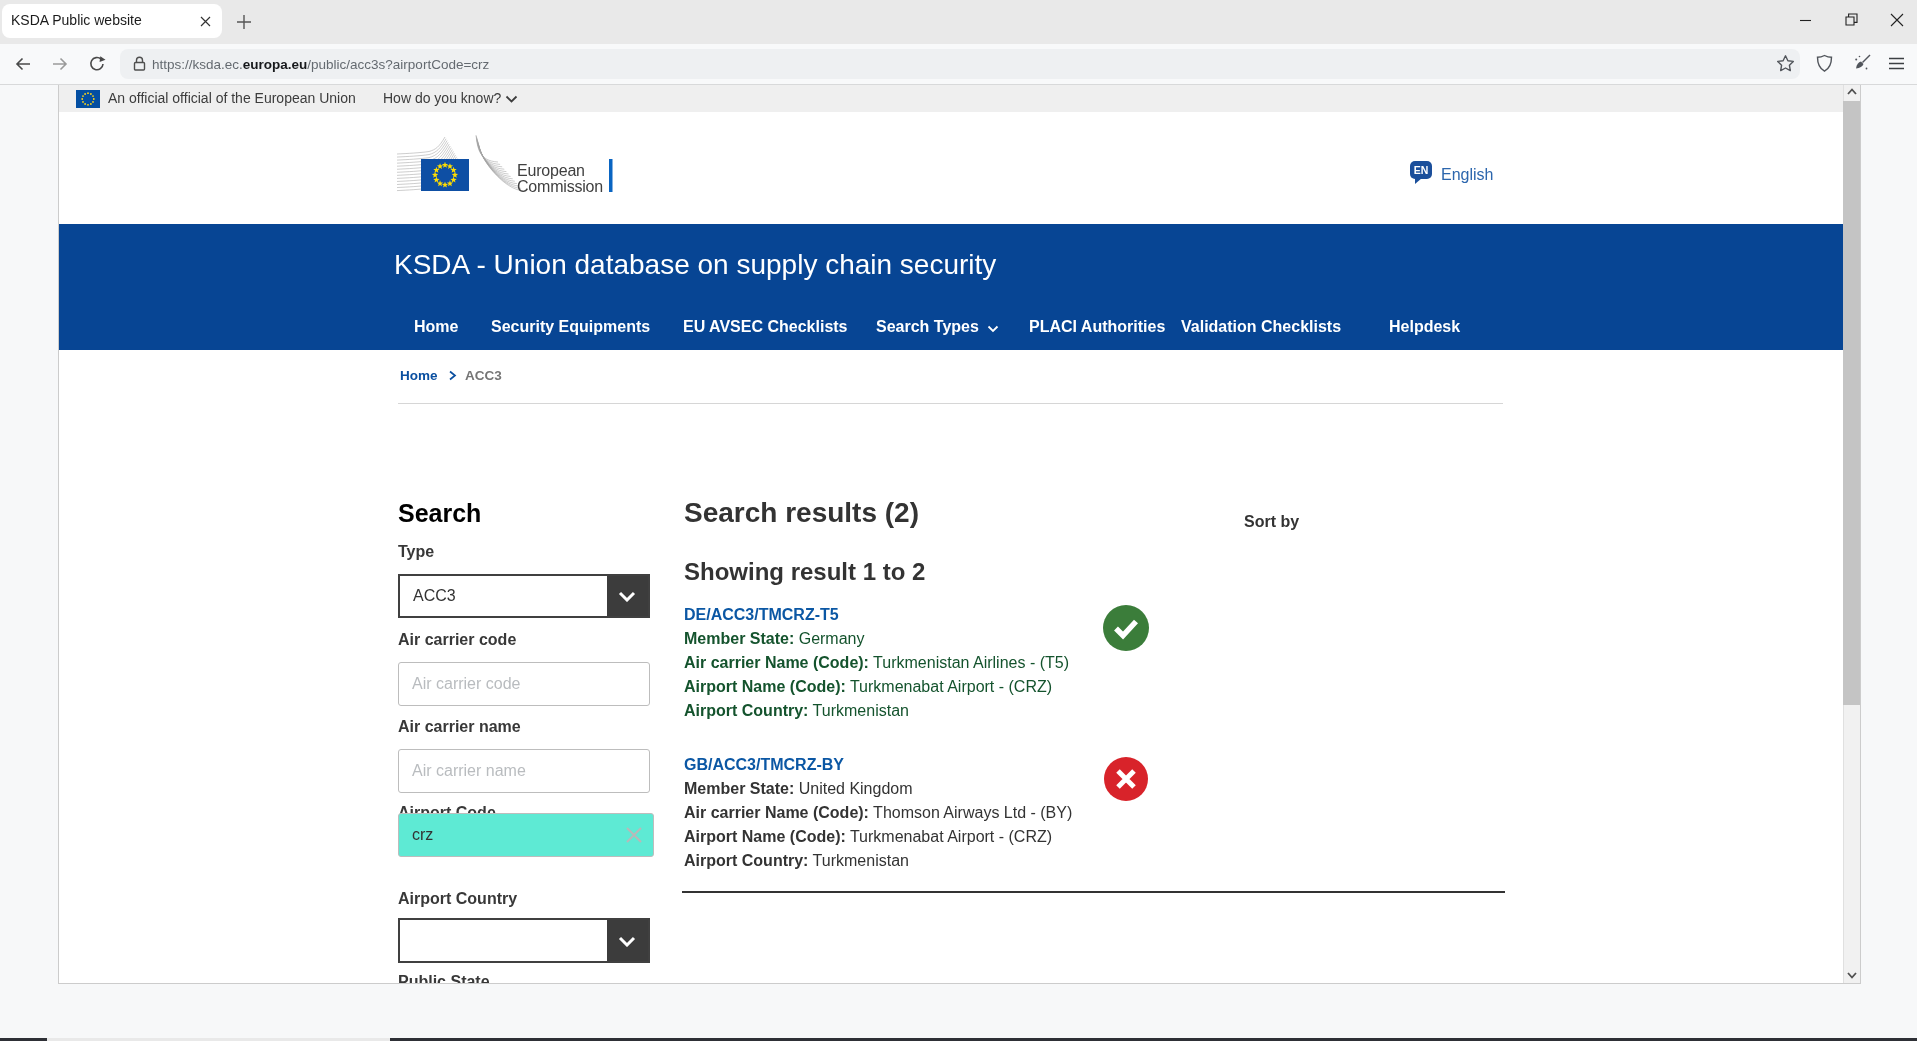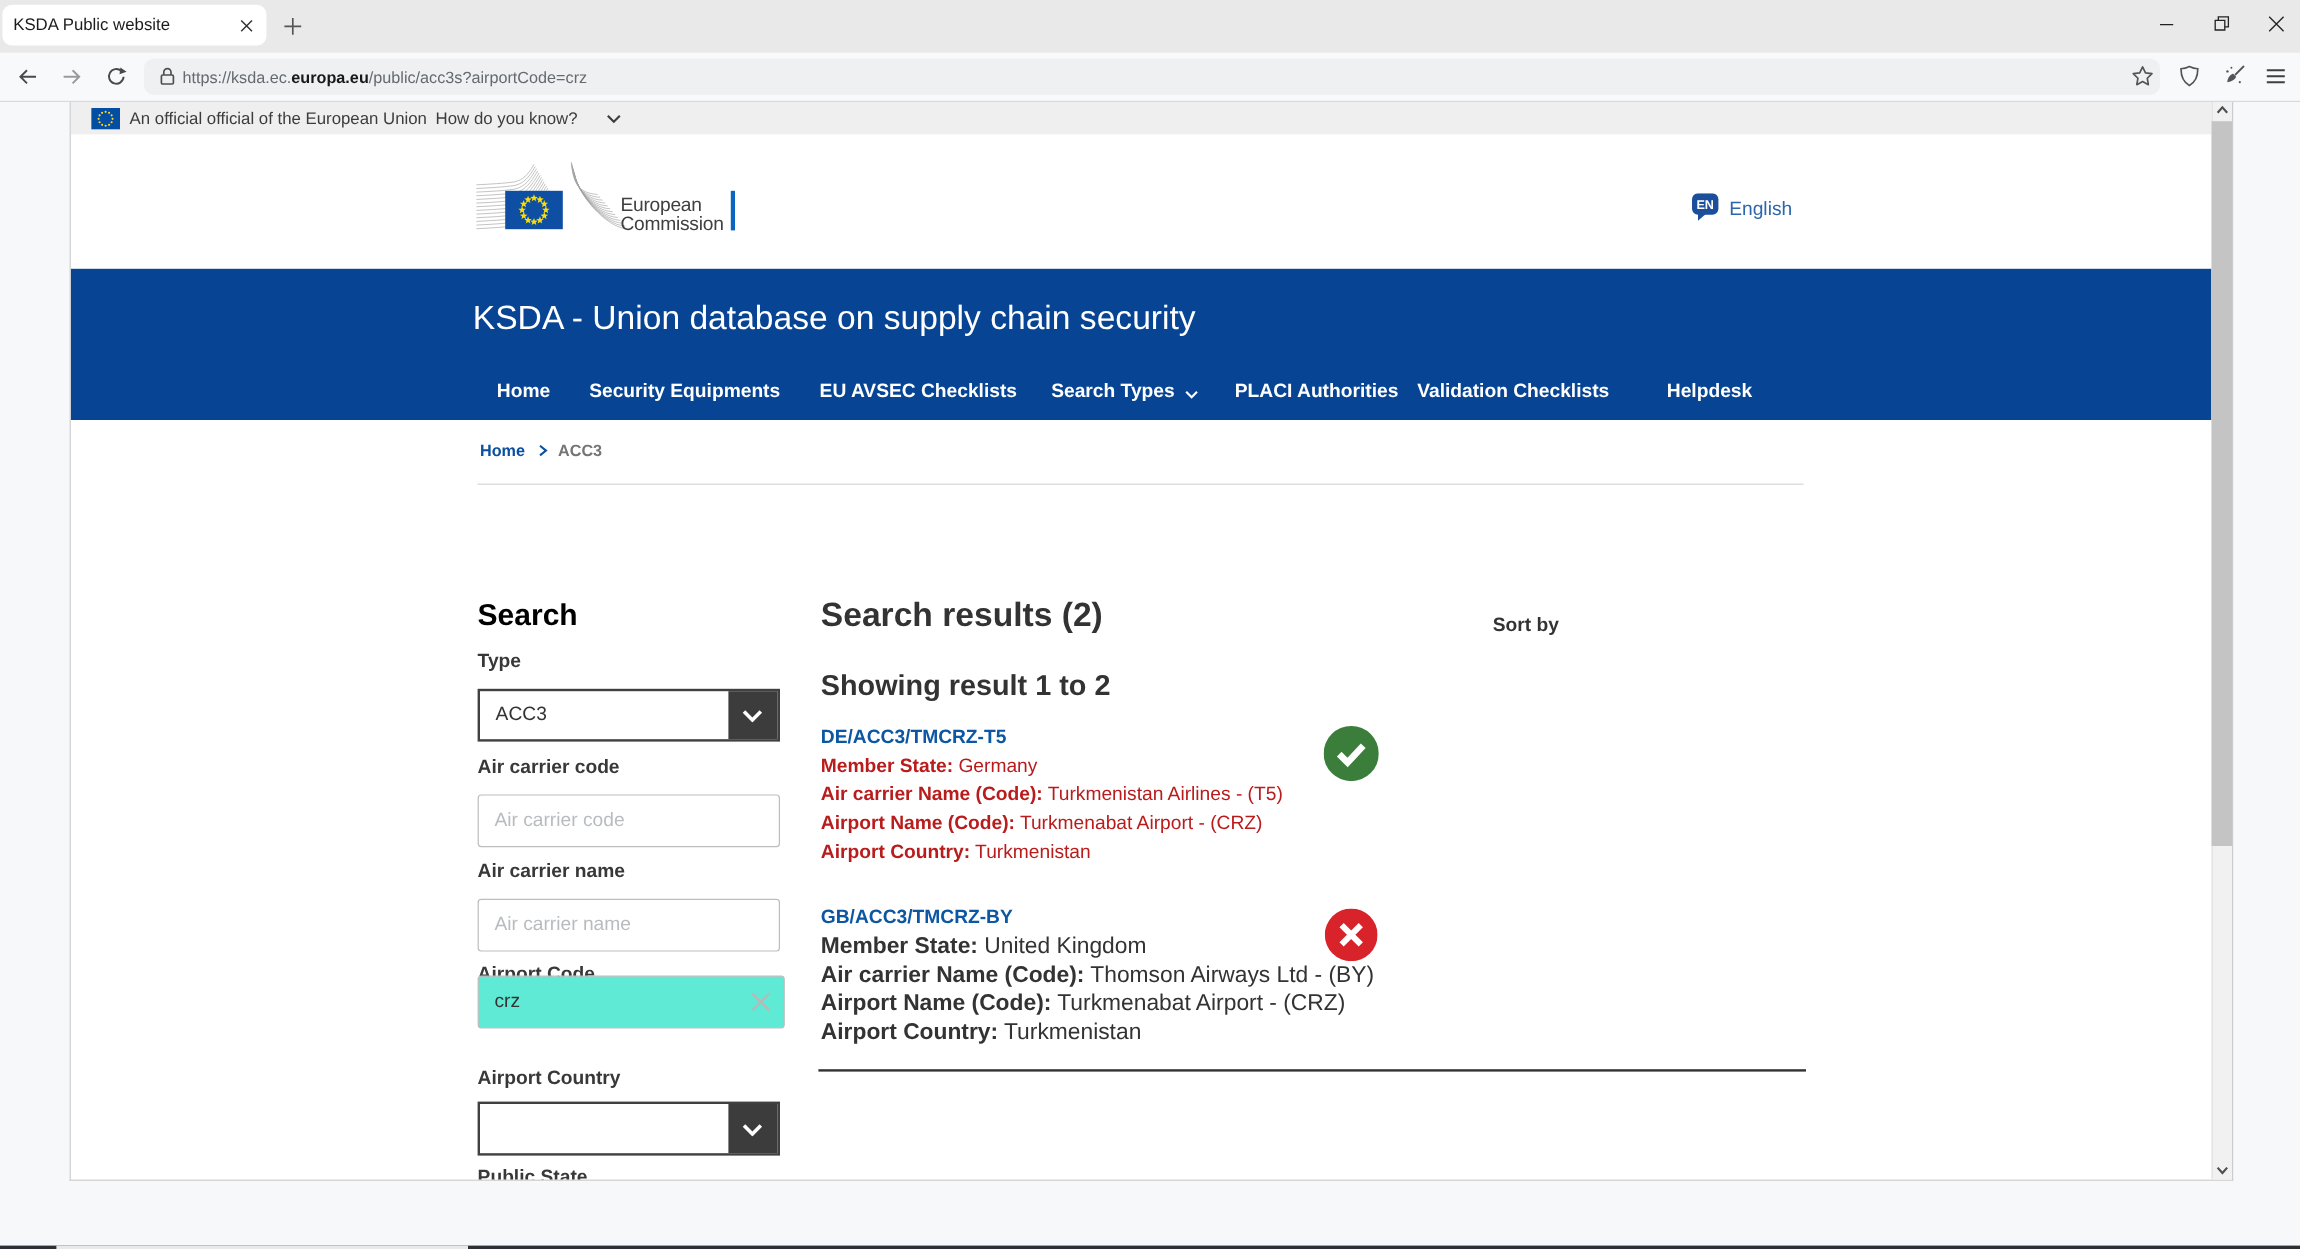--- a/index.html
+++ b/index.html
@@ -89,21 +89,21 @@
         <circle cx="14.9" cy="14" r="0.9"></circle>
         <circle cx="12" cy="14.8" r="0.9"></circle>
         <circle cx="9.1" cy="14" r="0.9"></circle>
         <circle cx="7" cy="11.9" r="0.9"></circle>
         <circle cx="6.2" cy="9" r="0.9"></circle>
         <circle cx="7" cy="6.1" r="0.9"></circle>
         <circle cx="9.1" cy="4" r="0.9"></circle>
    </g>
  </svg>
  <div class="abs" style="left:49px;top:0;height:27px;line-height:27px;font-size:14px;color:#3c3c3c;">An official official of the European Union</div>
- <div class="abs" style="left:304px;top:0;height:27px;line-height:27px;font-size:14px;color:#3c3c3c;">How do you know?</div>
+ <div class="abs" style="left:324px;top:0;height:27px;line-height:27px;font-size:14px;color:#3c3c3c;">How do you know?</div>
  <svg class="abs" style="left:446px;top:10px;" width="13" height="8" viewBox="0 0 13 8">
       <path d="M1.5 1.5 L6.5 6.5 L11.5 1.5" fill="none" stroke="#3c3c3c" stroke-width="1.8"></path>
     </svg>
 
  <svg class="abs" style="left:336px;top:48px;" width="226" height="66" viewBox="0 0 226 66">
    <g stroke="#a3a3a3" stroke-width="0.55" fill="none">
         <path d="M2 21 C 12 20.5, 26 19.8, 34 18.5 C 41 16.5, 44 14, 50 4"></path>
         <path d="M2 24.05 C 12 23.55, 26 22.85, 34 21.55 C 41.6 19.55, 45.05 15.8, 51.05 5.8"></path>
         <path d="M2 27.1 C 12 26.6, 26 25.900000000000002, 34 24.6 C 42.2 22.6, 46.1 17.6, 52.1 7.6"></path>
         <path d="M2 30.15 C 12 29.65, 26 28.95, 34 27.65 C 42.8 25.65, 47.15 19.4, 53.15 9.4"></path>
@@ -215,33 +215,33 @@
         <path d="M2 2 L9 9 L16 2" fill="none" stroke="#fff" stroke-width="3"></path>
       </svg>
  </div>
 
  <div class="abs" style="left:339px;top:888px;font-size:16px;font-weight:bold;color:#383838;">Public State</div>
 
  <div class="abs" style="left:625px;top:412px;font-size:28px;font-weight:bold;color:#333;">Search results (2)</div>
  <div class="abs" style="left:625px;top:473px;font-size:24px;font-weight:bold;color:#333;">Showing result 1 to 2</div>
 
  <div class="abs" style="left:625px;top:521px;font-size:16px;font-weight:bold;color:#0b57a4;">DE/ACC3/TMCRZ-T5</div>
- <div class="abs" style="left:625px;top:542px;font-size:16px;color:#b91c1c;line-height:24px;">
+ <div class="abs" style="left:625px;top:542px;font-size:16px;color:#14532d;line-height:24px;">
    <b>Member State:</b> Germany<br>
    <b>Air carrier Name (Code):</b> Turkmenistan Airlines - (T5)<br>
    <b>Airport Name (Code):</b> Turkmenabat Airport - (CRZ)<br>
    <b>Airport Country:</b> Turkmenistan
  </div>
  <svg class="abs" style="left:1044px;top:520px;" width="46" height="46" viewBox="0 0 46 46">
    <circle cx="23" cy="23" r="23" fill="#3b7d3a"></circle>
    <path d="M13 23.5 L20 30.5 L33 16.5" fill="none" stroke="#fff" stroke-width="5.5"></path>
  </svg>
 
  <div class="abs" style="left:625px;top:671px;font-size:16px;font-weight:bold;color:#0b57a4;">GB/ACC3/TMCRZ-BY</div>
- <div class="abs" style="left:625px;top:692px;font-size:19px;color:#333;line-height:24px;">
+ <div class="abs" style="left:625px;top:692px;font-size:16px;color:#333;line-height:24px;">
    <b>Member State:</b> United Kingdom<br>
    <b>Air carrier Name (Code):</b> Thomson Airways Ltd - (BY)<br>
    <b>Airport Name (Code):</b> Turkmenabat Airport - (CRZ)<br>
    <b>Airport Country:</b> Turkmenistan
  </div>
  <svg class="abs" style="left:1045px;top:672px;" width="44" height="44" viewBox="0 0 44 44">
    <circle cx="22" cy="22" r="22" fill="#d8232a"></circle>
    <path d="M14 14 L30 30 M30 14 L14 30" fill="none" stroke="#fff" stroke-width="5"></path>
  </svg>
 

